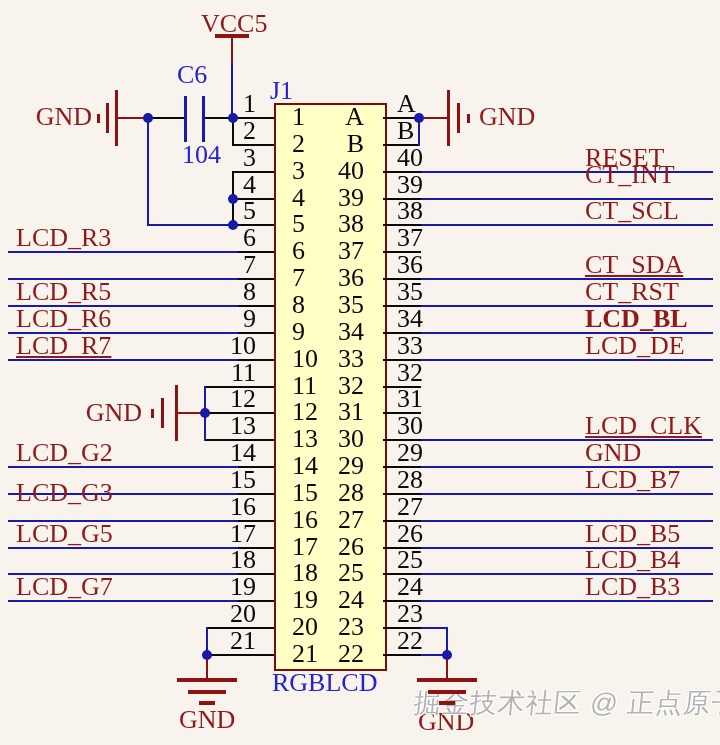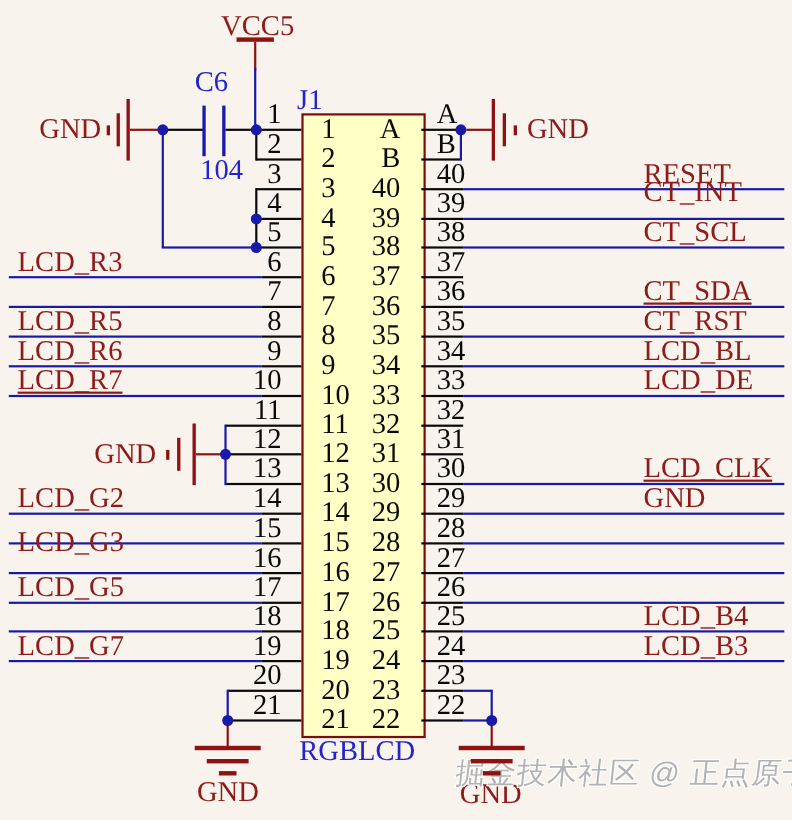--- a/index.html
+++ b/index.html
@@ -105,21 +105,21 @@
     <div class="sch-text red-label" style="left: 585px; top: 278.95px;">CT_RST</div>
     <div class="sch-text num right-align" style="left: 198px; top: 305.8px; width: 58px;">9</div>
     <div class="sch-text num" style="left: 397px; top: 305.8px;">34</div>
     <div class="sch-text num" style="left: 292px; top: 318.8px; font-size: 26px;">9</div>
     <div class="sch-text num right-align" style="left: 304px; top: 318.8px; width: 60px;">34</div>
     <div class="abs" style="left: 8px; top: 331.8px; width: 230px; height: 2px; background: rgb(26, 26, 168);"></div>
     <div class="abs" style="left: 238px; top: 331.8px; width: 36px; height: 2px; background: rgb(10, 10, 10);"></div>
     <div class="sch-text red-label" style="left: 16px; top: 305.8px;">LCD_R6</div>
     <div class="abs" style="left: 383px; top: 331.8px; width: 38px; height: 2px; background: rgb(10, 10, 10);"></div>
     <div class="abs" style="left: 421px; top: 331.8px; width: 292px; height: 2px; background: rgb(26, 26, 168);"></div>
-    <div class="sch-text red-label" style="left: 585px; top: 305.8px;">LCD_BL</div>
+    <div class="sch-text red-label" style="left: 585px; top: 305.8px; font-weight: bold;">LCD_BL</div>
     <div class="sch-text num right-align" style="left: 198px; top: 332.65px; width: 58px;">10</div>
     <div class="sch-text num" style="left: 397px; top: 332.65px;">33</div>
     <div class="sch-text num" style="left: 292px; top: 345.65px; font-size: 26px;">10</div>
     <div class="sch-text num right-align" style="left: 304px; top: 345.65px; width: 60px;">33</div>
     <div class="abs" style="left: 8px; top: 358.65px; width: 230px; height: 2px; background: rgb(26, 26, 168);"></div>
     <div class="abs" style="left: 238px; top: 358.65px; width: 36px; height: 2px; background: rgb(10, 10, 10);"></div>
     <div class="sch-text red-label" style="left: 16px; top: 332.65px; text-decoration: underline;">LCD_R7</div>
     <div class="abs" style="left: 383px; top: 358.65px; width: 38px; height: 2px; background: rgb(10, 10, 10);"></div>
     <div class="abs" style="left: 421px; top: 358.65px; width: 292px; height: 2px; background: rgb(26, 26, 168);"></div>
     <div class="sch-text red-label" style="left: 585px; top: 332.65px;">LCD_DE</div>
@@ -155,37 +155,39 @@
     <div class="sch-text red-label" style="left: 585px; top: 440.05px;">GND</div>
     <div class="sch-text num right-align" style="left: 198px; top: 466.9px; width: 58px;">15</div>
     <div class="sch-text num" style="left: 397px; top: 466.9px;">28</div>
     <div class="sch-text num" style="left: 292px; top: 479.9px; font-size: 26px;">15</div>
     <div class="sch-text num right-align" style="left: 304px; top: 479.9px; width: 60px;">28</div>
     <div class="abs" style="left: 8px; top: 492.9px; width: 230px; height: 2px; background: rgb(26, 26, 168);"></div>
     <div class="abs" style="left: 238px; top: 492.9px; width: 36px; height: 2px; background: rgb(10, 10, 10);"></div>
     <div class="sch-text red-label" style="left: 16px; top: 468px; margin-top: 12px;">LCD_G3</div>
     <div class="abs" style="left: 383px; top: 492.9px; width: 38px; height: 2px; background: rgb(10, 10, 10);"></div>
     <div class="abs" style="left: 421px; top: 492.9px; width: 292px; height: 2px; background: rgb(26, 26, 168);"></div>
+    <div class="sch-text red-label" style="left: 585px; top: 466.9px;">LCD_B7</div>
     <div class="sch-text num right-align" style="left: 198px; top: 493.75px; width: 58px;">16</div>
     <div class="sch-text num" style="left: 397px; top: 493.75px;">27</div>
     <div class="sch-text num" style="left: 292px; top: 506.75px; font-size: 26px;">16</div>
     <div class="sch-text num right-align" style="left: 304px; top: 506.75px; width: 60px;">27</div>
     <div class="abs" style="left: 8px; top: 519.75px; width: 230px; height: 2px; background: rgb(26, 26, 168);"></div>
     <div class="abs" style="left: 238px; top: 519.75px; width: 36px; height: 2px; background: rgb(10, 10, 10);"></div>
     <div class="abs" style="left: 383px; top: 519.75px; width: 38px; height: 2px; background: rgb(10, 10, 10);"></div>
     <div class="abs" style="left: 421px; top: 519.75px; width: 292px; height: 2px; background: rgb(26, 26, 168);"></div>
     <div class="sch-text num right-align" style="left: 198px; top: 520.6px; width: 58px;">17</div>
     <div class="sch-text num" style="left: 397px; top: 520.6px;">26</div>
     <div class="sch-text num" style="left: 292px; top: 533.6px; font-size: 26px;">17</div>
     <div class="sch-text num right-align" style="left: 304px; top: 533.6px; width: 60px;">26</div>
     <div class="abs" style="left: 8px; top: 546.6px; width: 230px; height: 2px; background: rgb(26, 26, 168);"></div>
     <div class="abs" style="left: 238px; top: 546.6px; width: 36px; height: 2px; background: rgb(10, 10, 10);"></div>
     <div class="sch-text red-label" style="left: 16px; top: 520.6px;">LCD_G5</div>
     <div class="abs" style="left: 383px; top: 546.6px; width: 38px; height: 2px; background: rgb(10, 10, 10);"></div>
     <div class="abs" style="left: 421px; top: 546.6px; width: 292px; height: 2px; background: rgb(26, 26, 168);"></div>
+    <div class="sch-text red-label" style="left: 585px; top: 520.6px;">LCD_B5</div>
     <div class="sch-text num right-align" style="left: 198px; top: 547.45px; width: 58px;">18</div>
     <div class="sch-text num" style="left: 397px; top: 547.45px;">25</div>
     <div class="sch-text num" style="left: 292px; top: 560.45px; font-size: 26px;">18</div>
     <div class="sch-text num right-align" style="left: 304px; top: 560.45px; width: 60px;">25</div>
     <div class="abs" style="left: 8px; top: 573.45px; width: 230px; height: 2px; background: rgb(26, 26, 168);"></div>
     <div class="abs" style="left: 238px; top: 573.45px; width: 36px; height: 2px; background: rgb(10, 10, 10);"></div>
     <div class="abs" style="left: 383px; top: 573.45px; width: 38px; height: 2px; background: rgb(10, 10, 10);"></div>
     <div class="abs" style="left: 421px; top: 573.45px; width: 292px; height: 2px; background: rgb(26, 26, 168);"></div>
     <div class="sch-text red-label" style="left: 585px; top: 547.45px;">LCD_B4</div>
     <div class="sch-text num right-align" style="left: 198px; top: 574.3px; width: 58px;">19</div>

